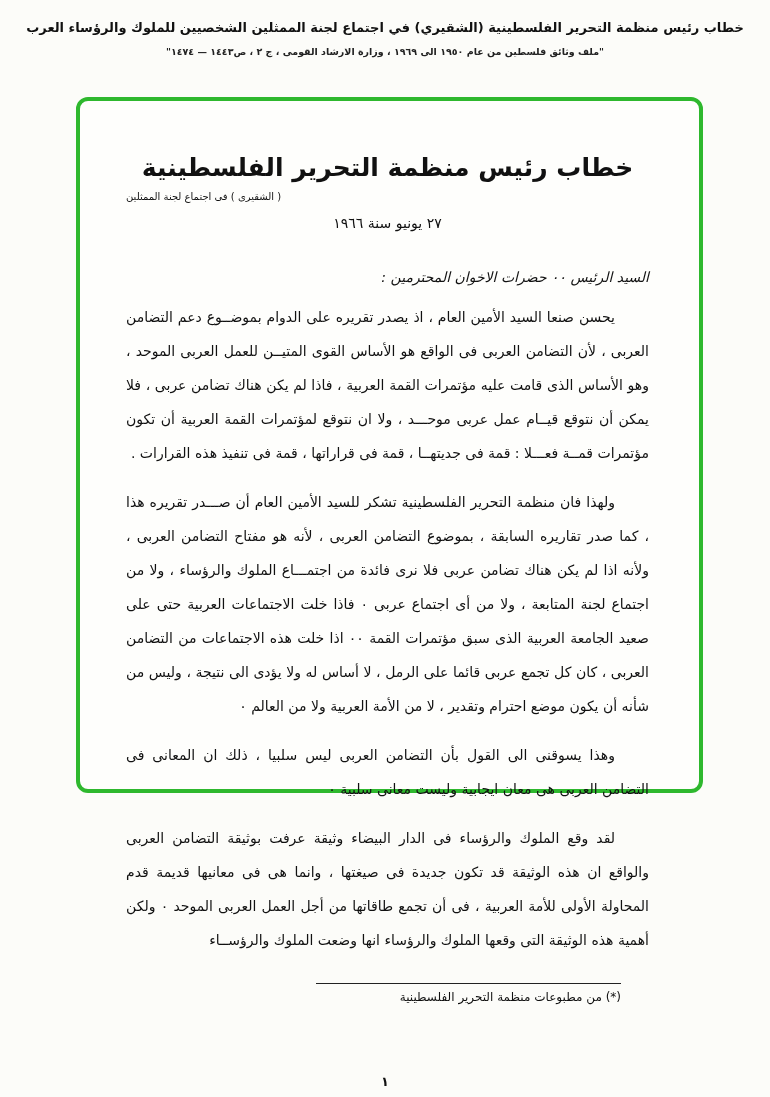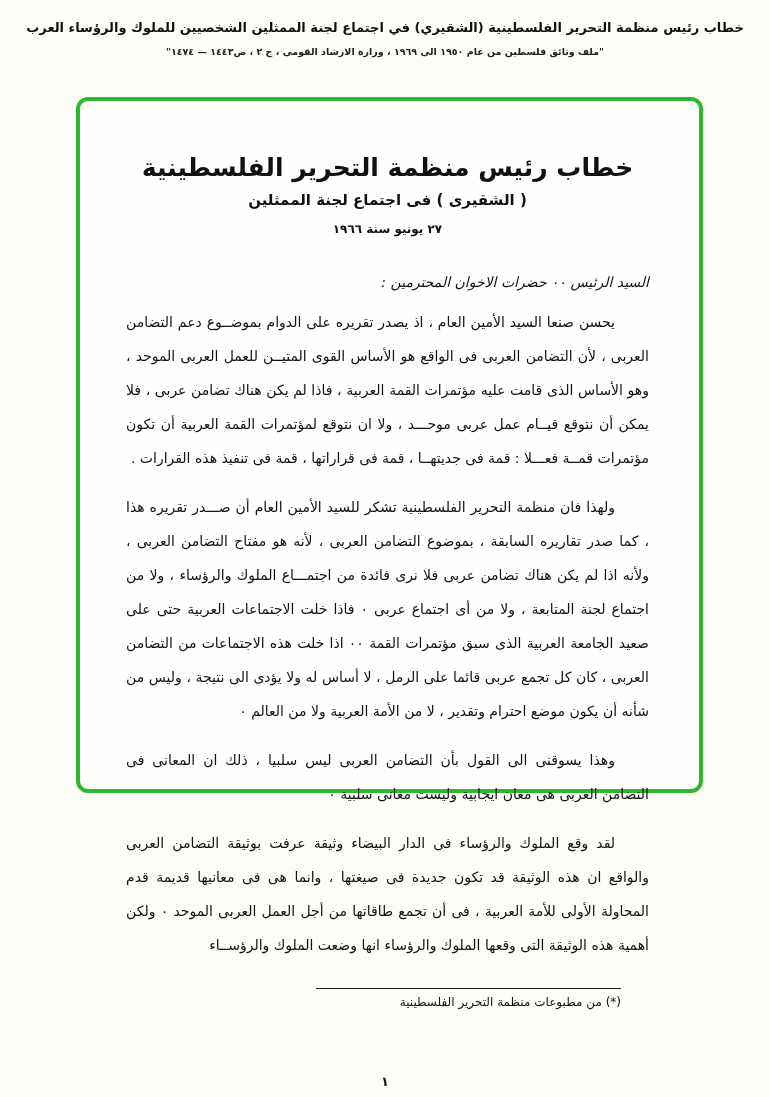--- a/index.html
+++ b/index.html
@@ -50,29 +50,29 @@
     padding: 36px 50px 0 46px;
   }
   .doc-title {
     text-align: center;
     font-size: 25px;
     font-weight: bold;
     margin-top: 16px;
     letter-spacing: 0.3px;
   }
   .doc-subtitle {
-    text-align: center;
-    font-size: 15px;
-    font-weight: bold;
+    text-align: left;
+    font-size: 10px;
+    font-weight: normal;
     margin-top: 9px;
   }
   .doc-date {
     text-align: center;
-    font-size: 12px;
-    font-weight: bold;
+    font-size: 14px;
+    font-weight: normal;
     margin-top: 13px;
   }
   .salutation {
     font-size: 14px;
     margin-top: 38px;
     text-align: right;
     font-style: italic;
   }
   .body-para {
     font-size: 14px;

